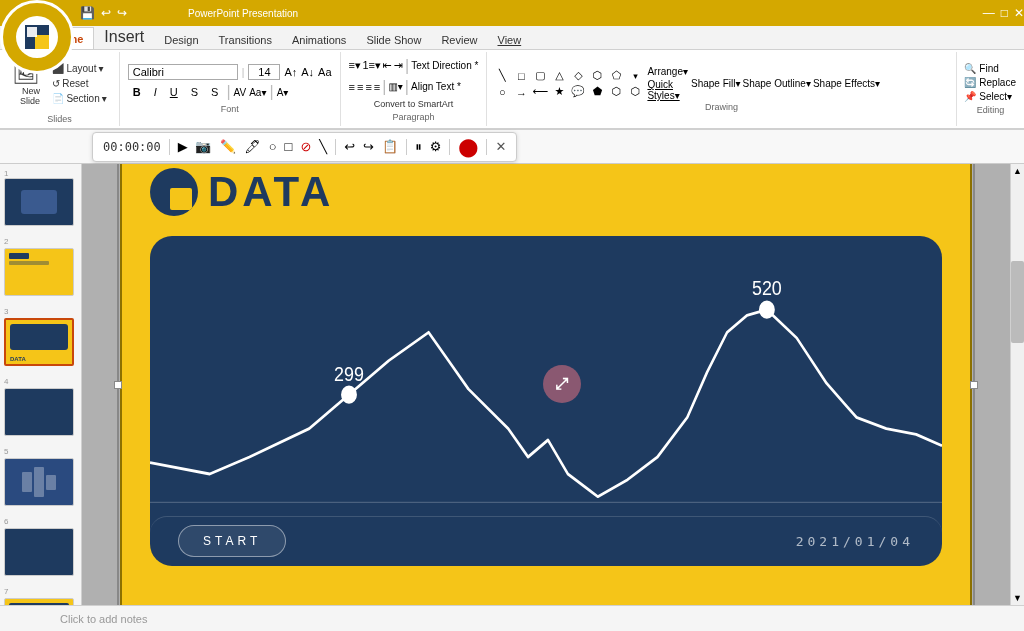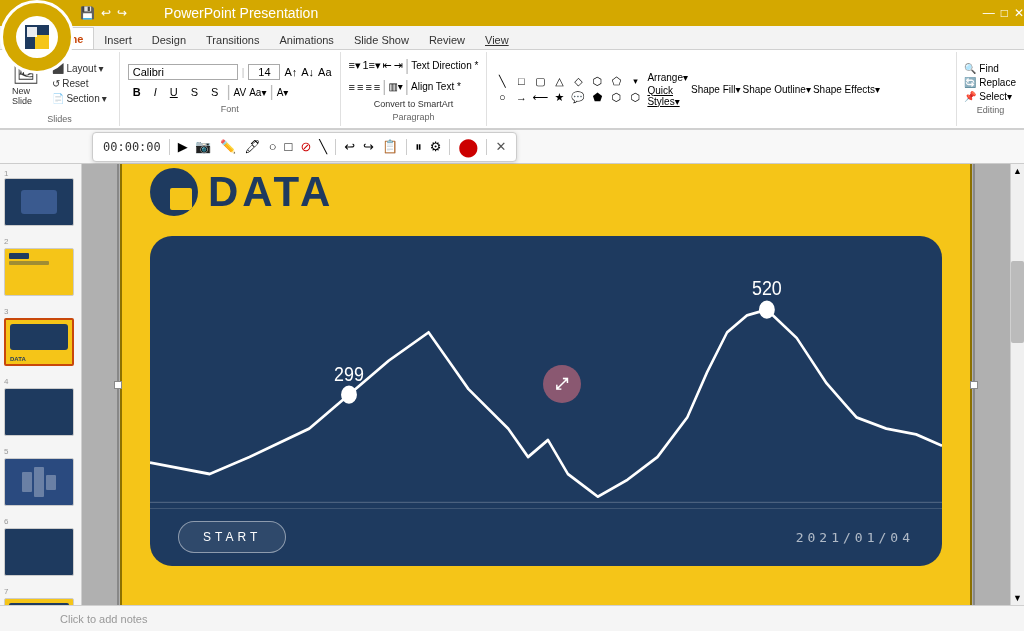--- a/index.html
+++ b/index.html
@@ -18,44 +18,44 @@
       </div>
     </div>
   </div>
 
   <div style="display:flex; flex-direction:column; width:1024px; height:631px;">
 
     <div style="height:26px; background:#d4a800; display:flex; align-items:center; padding-left:80px; gap:6px; flex-shrink:0;">
       <button style="background:none; border:none; color:white; font-size:12px; cursor:pointer;">💾</button>
       <button style="background:none; border:none; color:white; font-size:12px; cursor:pointer;">↩</button>
       <button style="background:none; border:none; color:white; font-size:12px; cursor:pointer;">↪</button>
-      <span style="color:white; font-size:14px; margin-left:4px;padding-left:27px;">PowerPoint Presentation</span>
+      <span style="color:white; font-size:10px; margin-left:28px;padding-left:27px;">PowerPoint Presentation</span>
       <div style="flex:1;"></div>
       <button style="background:none; border:none; color:white; font-size:12px; cursor:pointer;">—</button>
       <button style="background:none; border:none; color:white; font-size:12px; cursor:pointer;">□</button>
       <button style="background:none; border:none; color:white; font-size:12px; cursor:pointer;">✕</button>
     </div>
 
     <div style="height:24px; background:#f3f3f3; display:flex; align-items:flex-end; padding-left:4px; border-bottom:1px solid #d0d0d0; flex-shrink:0;">
       <div style="padding:3px 10px; font-size:11px; color:#333; cursor:pointer; background:#c8470a; color:white; height:22px; display:flex; align-items:center;">File</div>
       <div style="padding:3px 10px; font-size:11px; color:#333; cursor:pointer; background:white; height:22px; display:flex; align-items:center; border-top:1px solid #d0d0d0; border-left:1px solid #d0d0d0; border-right:1px solid #d0d0d0; color:#c8470a; font-weight:600;">Home</div>
-      <div style="padding:3px 10px; font-size:11px; color:#333; cursor:pointer;">Insert</div>
+      <div style="padding:3px 10px; font-size:16px; color:#333; cursor:pointer;">Insert</div>
       <div style="padding:3px 10px; font-size:11px; color:#333; cursor:pointer;">Design</div>
       <div style="padding:3px 10px; font-size:11px; color:#333; cursor:pointer;">Transitions</div>
       <div style="padding:3px 10px; font-size:11px; color:#333; cursor:pointer;">Animations</div>
       <div style="padding:3px 10px; font-size:11px; color:#333; cursor:pointer;">Slide Show</div>
       <div style="padding:3px 10px; font-size:11px; color:#333; cursor:pointer;">Review</div>
       <div style="padding:3px 10px; font-size:11px; color:#333; cursor:pointer;text-decoration:underline;">View</div>
     </div>
 
     <div style="height:80px; background:white; border-bottom:2px solid #d0d0d0; display:flex; align-items:stretch; padding:2px 0; flex-shrink:0;">
 
       <div style="display:flex; flex-direction:column; align-items:center; border-right:1px solid #e0e0e0; padding:2px 8px; gap:2px;">
         <div style="display:flex; gap:4px; flex:1; align-items:center;">
-          <button style="background:none; border:none; cursor:pointer; display:flex; flex-direction:column; align-items:flex-start; font-size:9px; color:#333; padding:2px 4px;">
+          <button style="background:none; border:none; cursor:pointer; display:flex; flex-direction:column; align-items:flex-end; font-size:9px; color:#333; padding:2px 4px;">
             <span style="font-size:22px;">🖼</span>
             <span>New</span>
               <span>Slide</span>
           </button>
           <div style="display:flex; flex-direction:column; gap:2px;">
             <button style="background:none; border:none; cursor:pointer; font-size:10px; color:#333; text-align:left; padding:1px 4px; display:flex; align-items:center; gap:2px;">
               <span>⬛</span> 
                 <span>Layout</span> 
                 <span>▾</span>
             </button>
@@ -144,20 +144,21 @@
           <div style="display:flex; flex-direction:column; gap:2px;">
             <button style="background:none; border:none; cursor:pointer; font-size:10px; text-align:left;">Arrange▾</button>
             <button style="background:none; border:none; cursor:pointer; font-size:10px; text-align:left;text-decoration:underline;">Quick<br>Styles▾</button>
           </div>
           <div style="display:flex; flex-direction:row; gap:2px;">
             <button style="background:none; border:none; cursor:pointer; font-size:10px; white-space:nowrap;">Shape Fill▾</button>
             <button style="background:none; border:none; cursor:pointer; font-size:10px; white-space:nowrap;">Shape Outline▾</button>
             <button style="background:none; border:none; cursor:pointer; font-size:10px; white-space:nowrap;">Shape Effects▾</button>
           </div>
         </div>
+        <div style="font-size:9px; color:#666; text-align:center;">Drawing</div>
       </div>
 
       <div style="display:flex; flex-direction:column; padding:2px 8px; gap:3px; justify-content:center;">
         <button style="background:none; border:none; cursor:pointer; font-size:10px; display:flex; align-items:center; gap:2px;">🔍 <span>Find</span></button>
         <button style="background:none; border:none; cursor:pointer; font-size:10px; display:flex; align-items:center; gap:2px;">🔄 <span>Replace</span></button>
         <button style="background:none; border:none; cursor:pointer; font-size:10px; display:flex; align-items:center; gap:2px;">📌 <span>Select▾</span></button>
         <div style="font-size:9px; color:#666; text-align:center;">Editing</div>
       </div>
 
     </div>
@@ -275,21 +276,21 @@
                 <circle cx="620" cy="65" r="7" fill="white" stroke="white" stroke-width="2"></circle>
                 <text x="620" y="52" text-anchor="middle" fill="white" font-size="18" font-family="Arial" font-weight="300">520</text>
 
                 <line x1="0" y1="235" x2="796" y2="235" stroke="rgba(255,255,255,0.2)" stroke-width="1"></line>
               </svg>
 
               <div style="position:absolute; top:45%; left:52%; transform:translate(-50%,-50%); width:38px; height:38px; background:rgba(180,100,120,0.72); border-radius:50%; display:flex; align-items:center; justify-content:center; z-index:10;">
                 <span style="color:white; font-size:16px; font-weight:bold;">⤢</span>
               </div>
 
-              <div style="position:absolute; bottom:0; left:0; right:0; height:58px; display:flex; align-items:center; justify-content:space-between; padding:0 28px; border-top:1px solid rgba(255,255,255,0.15);">
+              <div style="position:absolute; bottom:0; left:0; right:0; height:50px; display:flex; align-items:center; justify-content:space-between; padding:0 28px; border-top:1px solid rgba(255,255,255,0.15);border-radius:17px;">
                 <button style="border:1px solid rgba(255,255,255,0.45); background:rgba(255,255,255,0.08); color:white; padding:8px 24px; border-radius:18px; font-size:12px; letter-spacing:4px; cursor:pointer;">START</button>
                 <span style="color:rgba(255,255,255,0.65); font-size:13px; letter-spacing:4px; font-family:monospace;">2021/01/04</span>
               </div>
             </div>
 
           </div>
         </div>
       </div>
 
       <div style="width:14px; background:#f0f0f0; border-left:1px solid #d0d0d0; display:flex; flex-direction:column; align-items:center; flex-shrink:0;">

